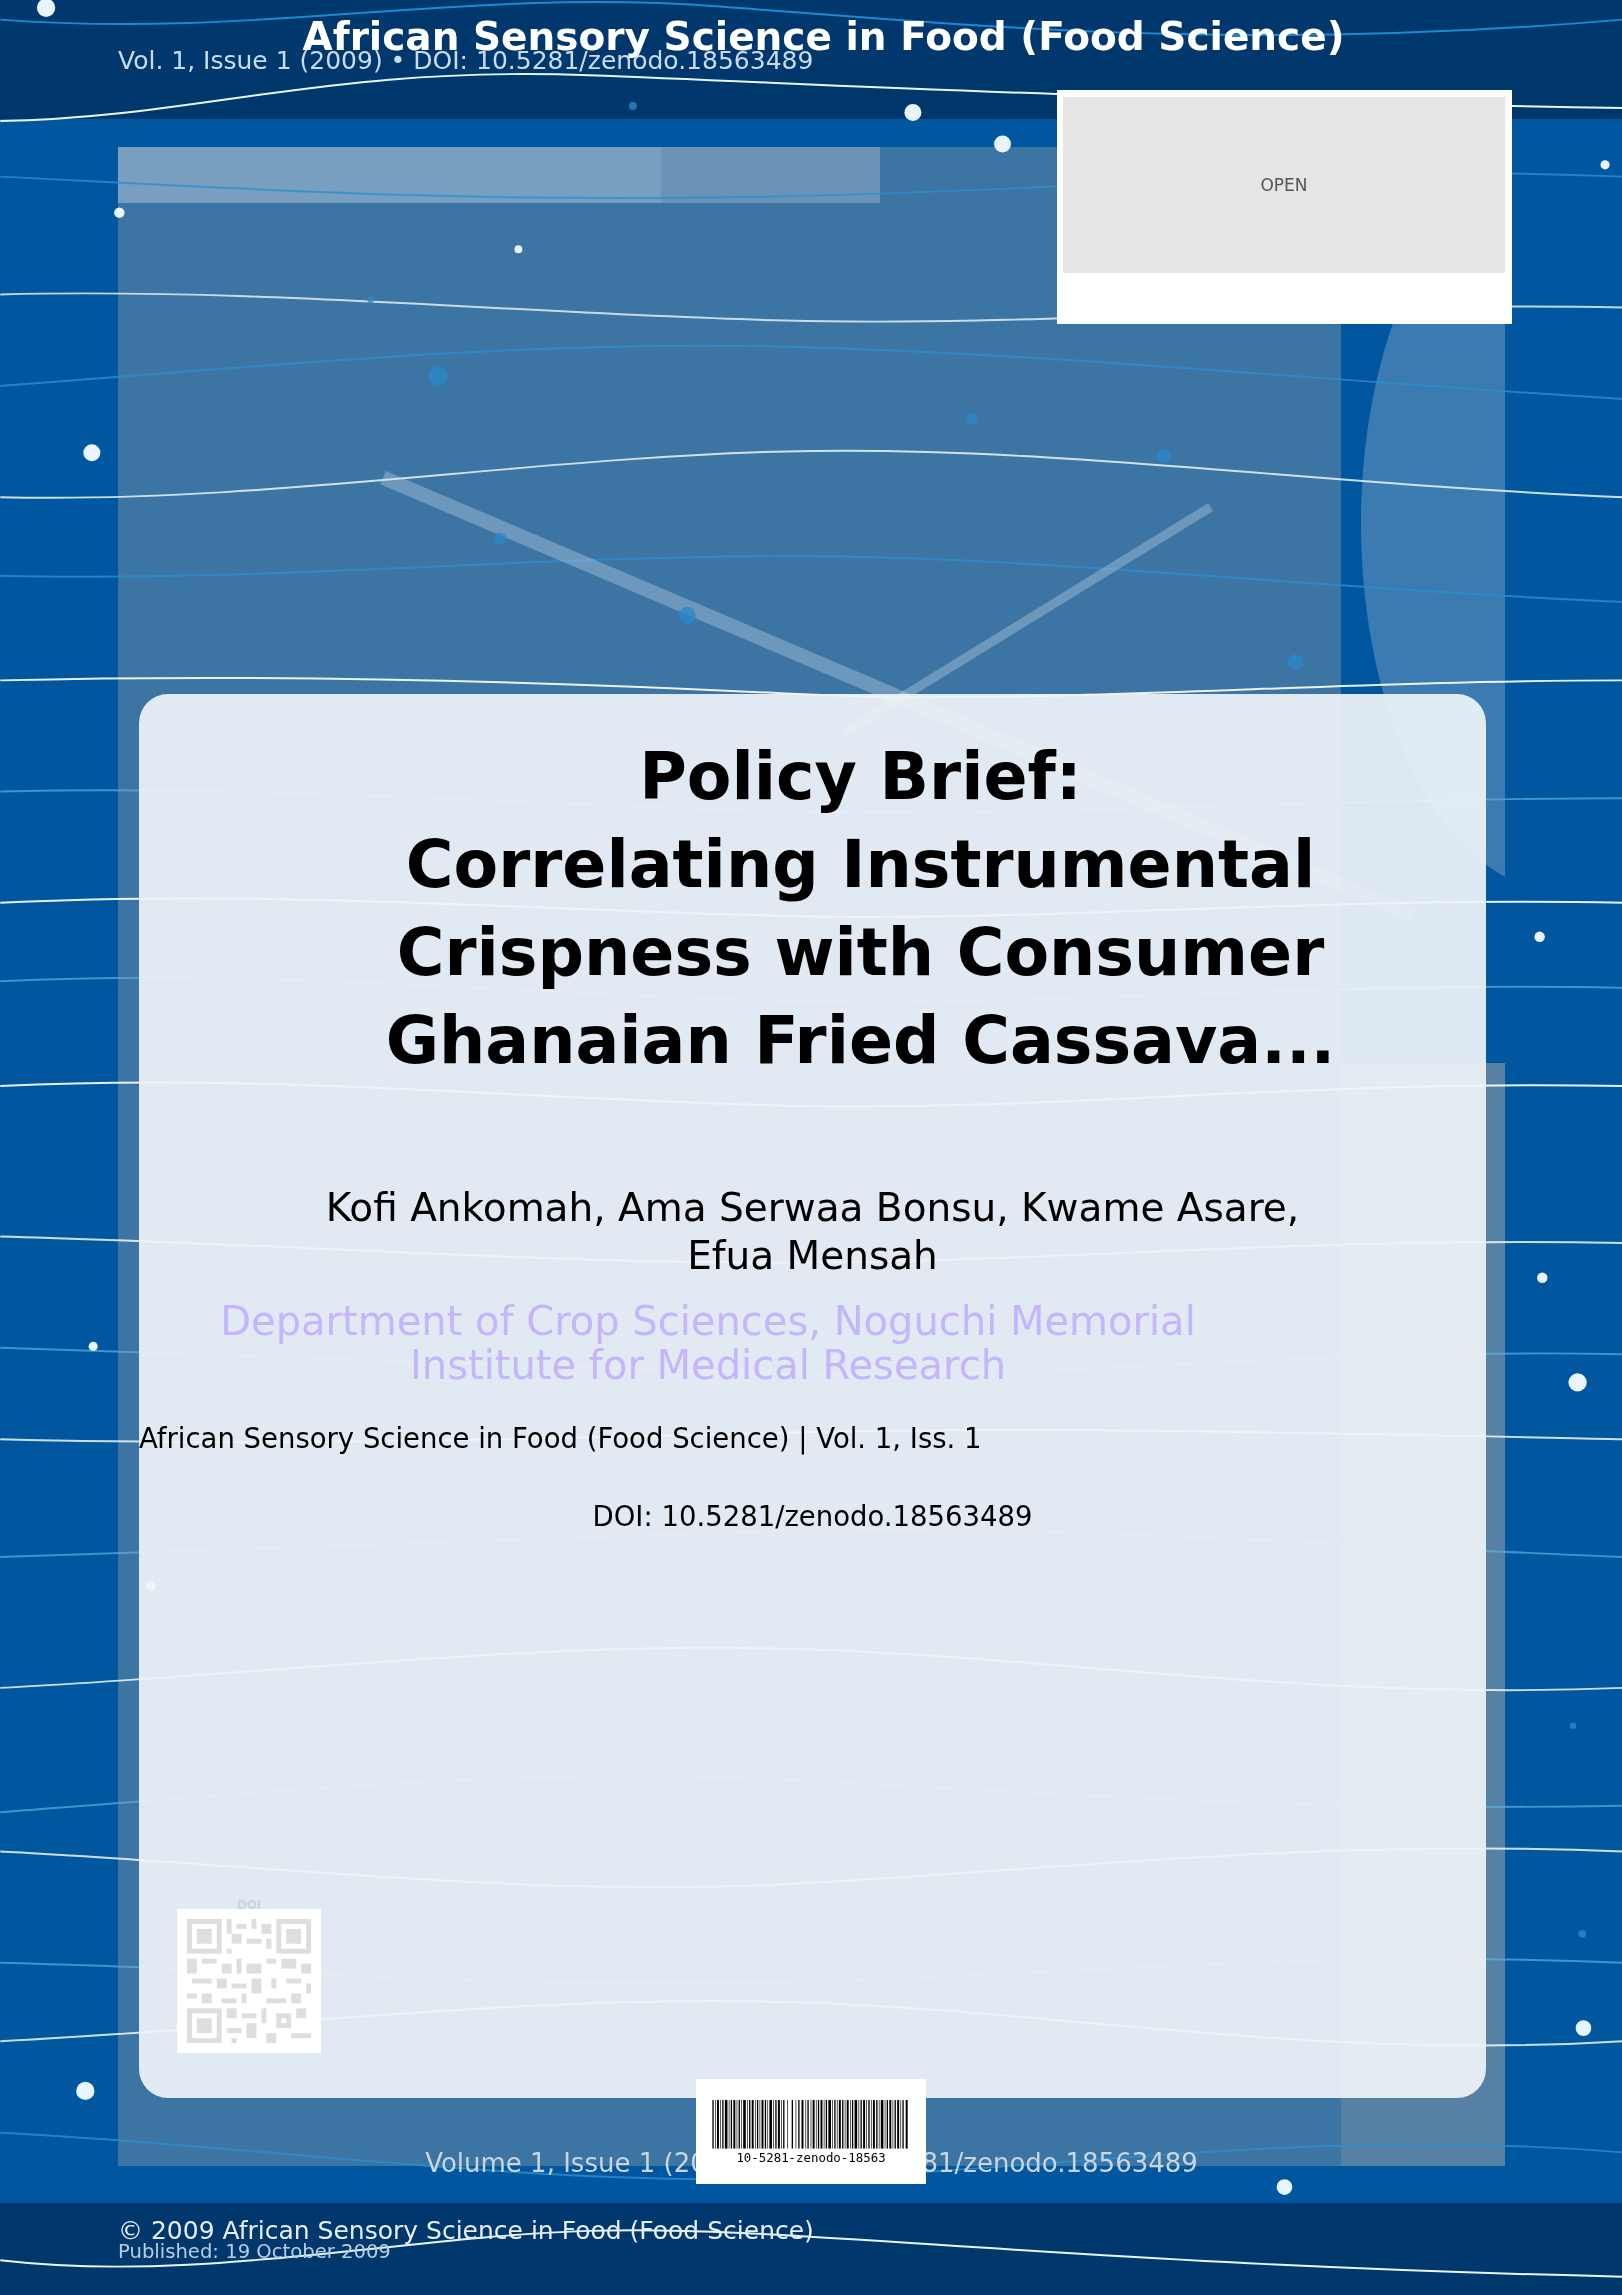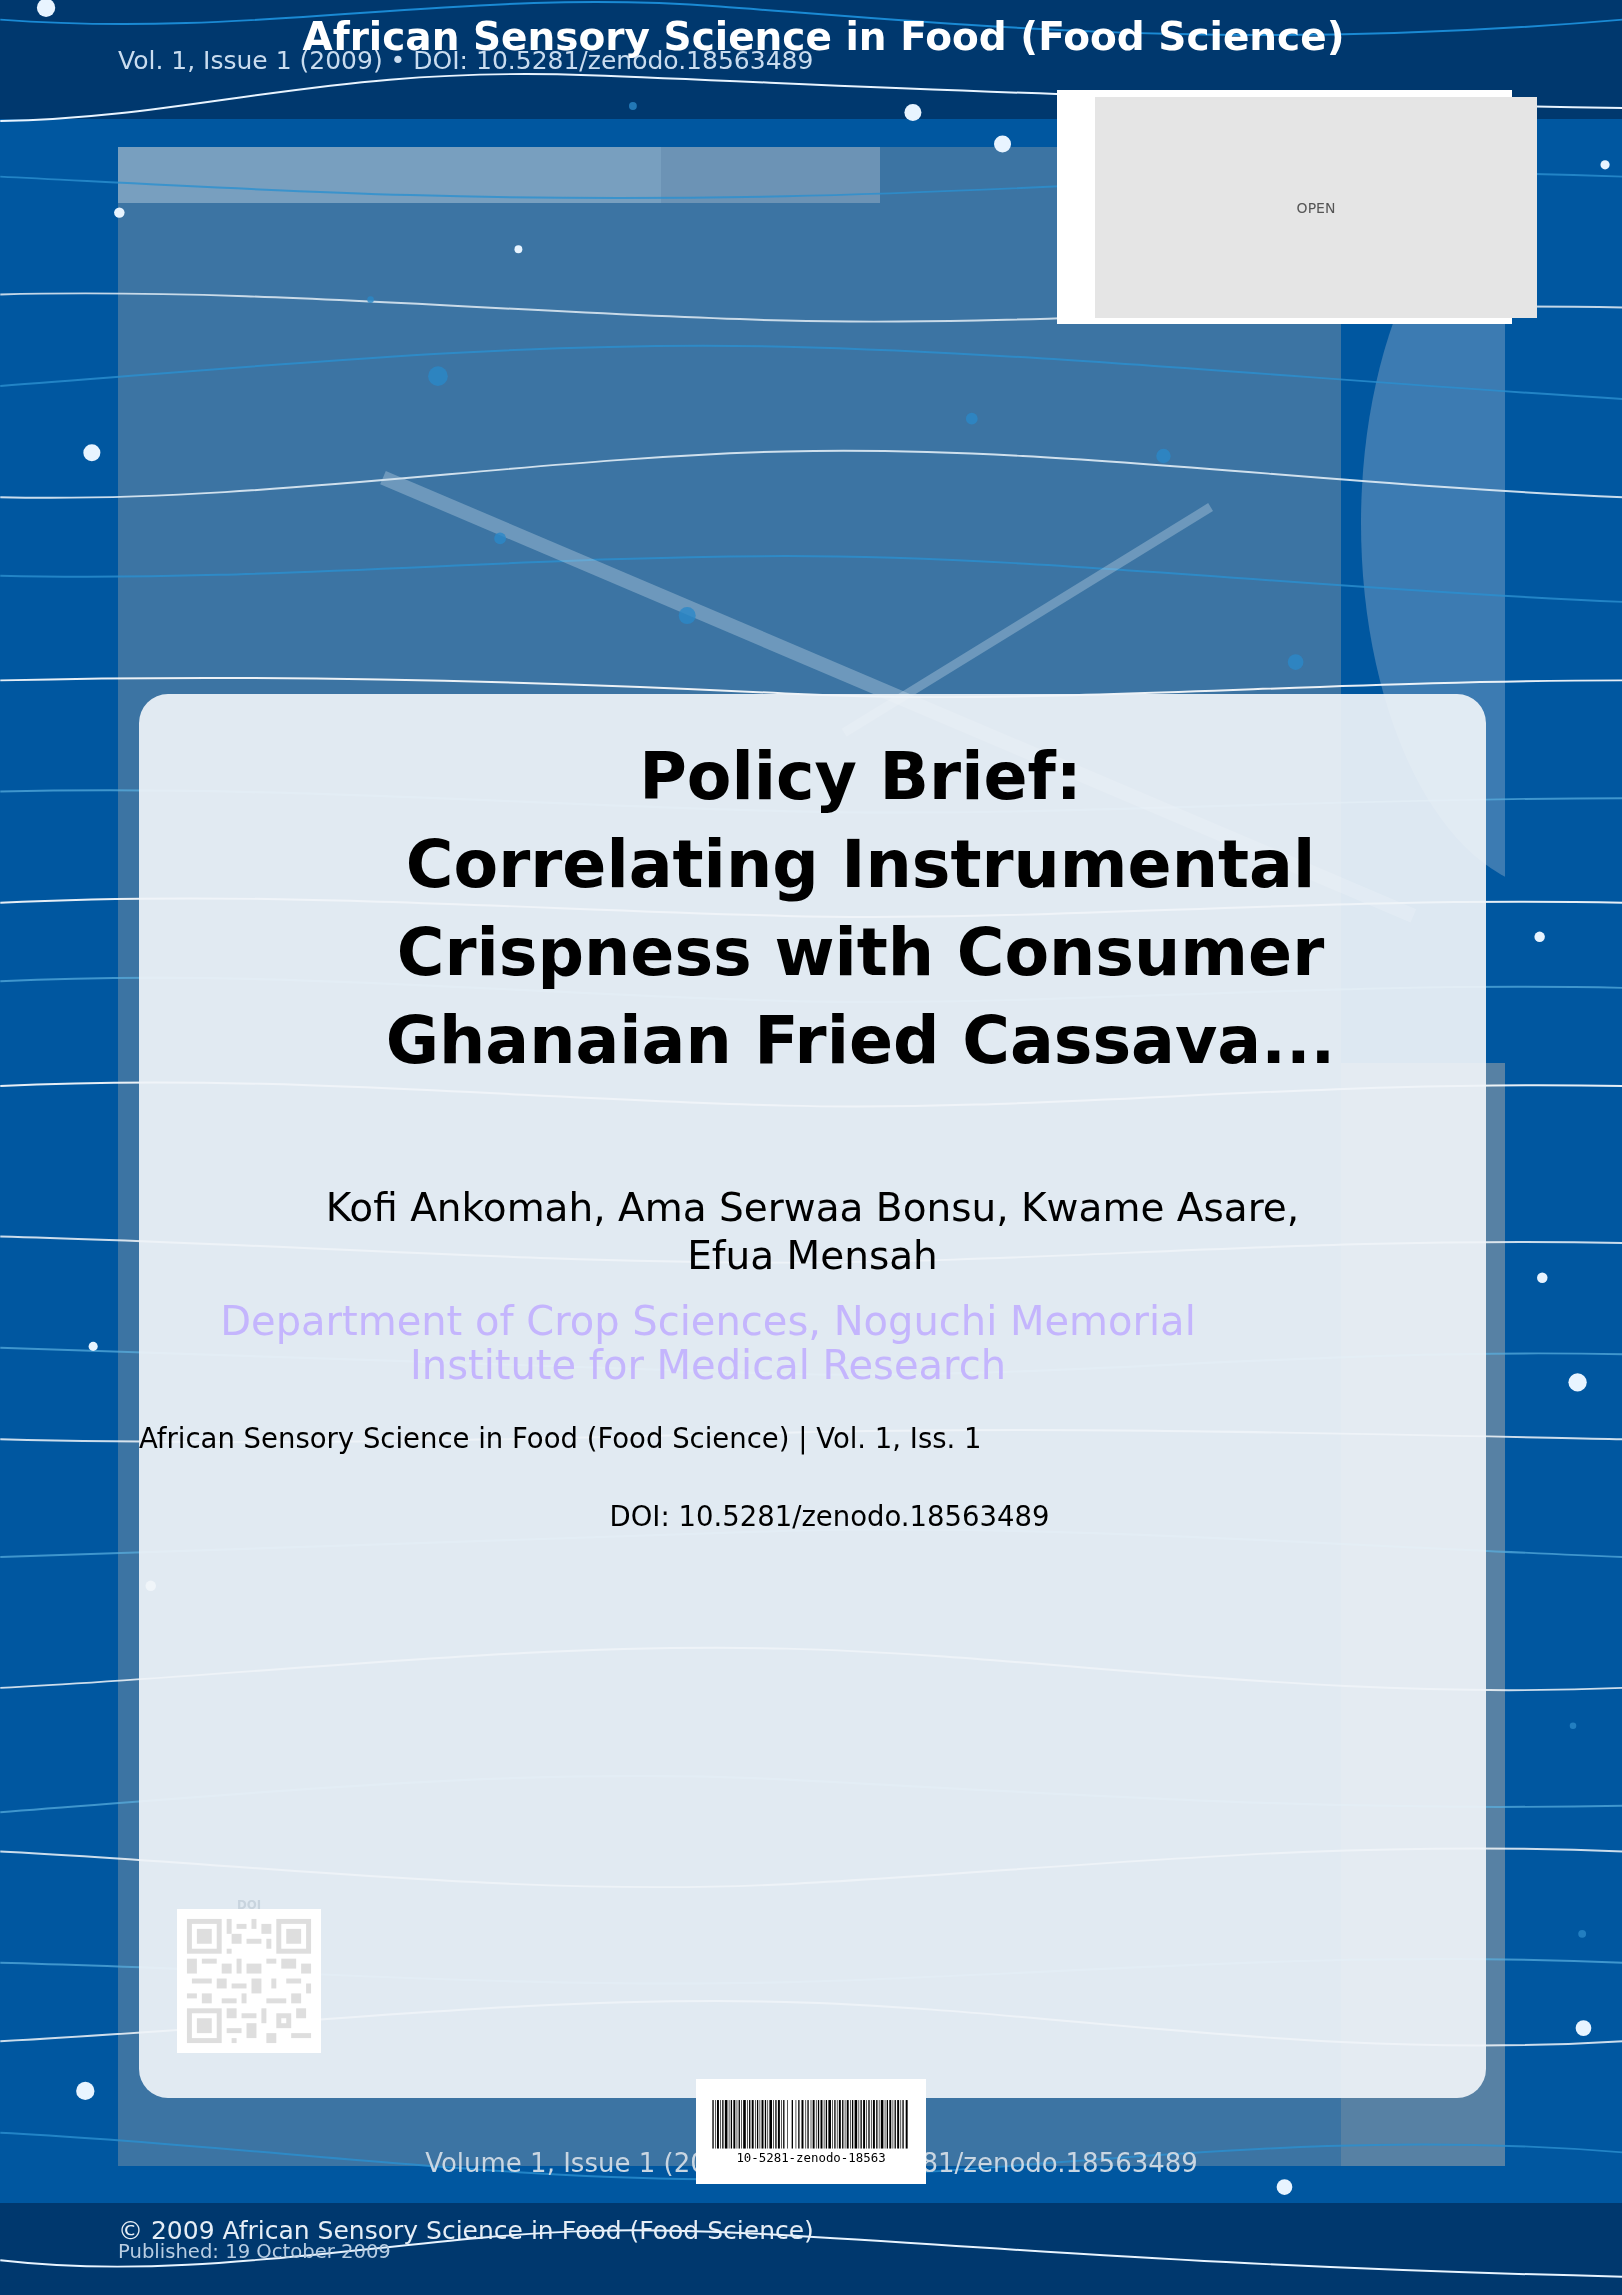--- a/index.html
+++ b/index.html
@@ -10,28 +10,28 @@
   .footer-band { left:0; top:2203px; width:1623px; height:92px; background:#00386e; }
   .journal-title { left:0; top:14.4px; width:1623px; text-align:center; color:#fff; font-weight:bold; font-size:39px; font-family:"DejaVu Sans", sans-serif;margin-left:12px; }
   .header-sub { left:118px; top:46px; color:#c9dcef; font-size:25px; }
   .panel { left:118px; top:147px; width:1387px; height:2019px; background:rgba(110,140,165,0.55); }
   .panel-strip { left:118px; top:147px; width:762px; height:56px; background:rgba(170,195,215,0.55); }
   .panel-strip2 { left:661px; top:147px; width:219px; height:56px; background:rgba(100,140,175,0.6); }
   .panel-right { left:1341px; top:147px; width:164px; height:916px; background:#0057a0; }
   .arc { left:1361px; top:157px; width:393px; height:733px; border-radius:50%; background:rgba(120,160,195,0.5); clip-path: inset(0 249px 0 0); }
   .lower-right { left:1341px; top:1063px; width:164px; height:1103px; background:rgba(110,140,165,0.55); }
   .open-box { left:1057px; top:90px; width:455px; height:234px; background:#fff; }
-  .open-inner { left:1063px; top:97px; width:442px; height:221px; background:#e5e5e5; display:flex; align-items:center; justify-content:center; color:#555; font-size:14px;margin-left:32px; }
+  .open-inner { left:1063px; top:97px; width:442px; height:176px; background:#e5e5e5; display:flex; align-items:center; justify-content:center; color:#555; font-size:17px; }
   .card { left:139px; top:694px; width:1347px; height:1404px; background:rgba(240,244,248,0.92); border-radius:29px; }
   .title-block { left:139px; top:733px; width:1347px; text-align:center;padding-left:48px; }
   .title-line { font-weight:bold; font-size:65px; line-height:88px; color:#000; }
   .authors { left:139px; top:1184px; width:1347px; text-align:center; font-size:39px; line-height:48px; color:#000; }
   .affil { left:139px; top:1299px; width:1138px; text-align:center; font-size:40px; line-height:44px; color:#c4b5fd; }
   .journal-info { left:139px; top:1421px; width:1347px; font-size:27.5px; line-height:34px; color:#000; }
-  .doi-line { left:156px; top:1500px; width:1347px; text-align:center; font-size:27.5px; color:#000; }
+  .doi-line { left:139px; top:1500px; width:1347px; text-align:center; font-size:27.5px; color:#000; }
   .qr-label { left:237px; top:1898px; font-size:11.8px; color:#c8d4de; font-weight:bold; }
   .qr { left:177px; top:1909px; width:144px; height:144px; background:#fff; }
   .barcode { left:696px; top:2079px; width:230px; height:105px; background:#fff; }
   .barcode-text { left:696px; top:2150px; width:230px; text-align:center; font-family:"DejaVu Sans Mono", monospace; font-size:12.4px; color:#000; }
   .bottom-line { left:0; top:2148px; width:1623px; text-align:center; font-size:26px; color:#c9d6e2; }
   .copyright { left:118px; top:2216px; font-size:25px; color:#e6eef6; }
   .published { left:118px; top:2240px; font-size:19.6px; color:#b8cde2; }
 </style>
 </head>
 <body>

